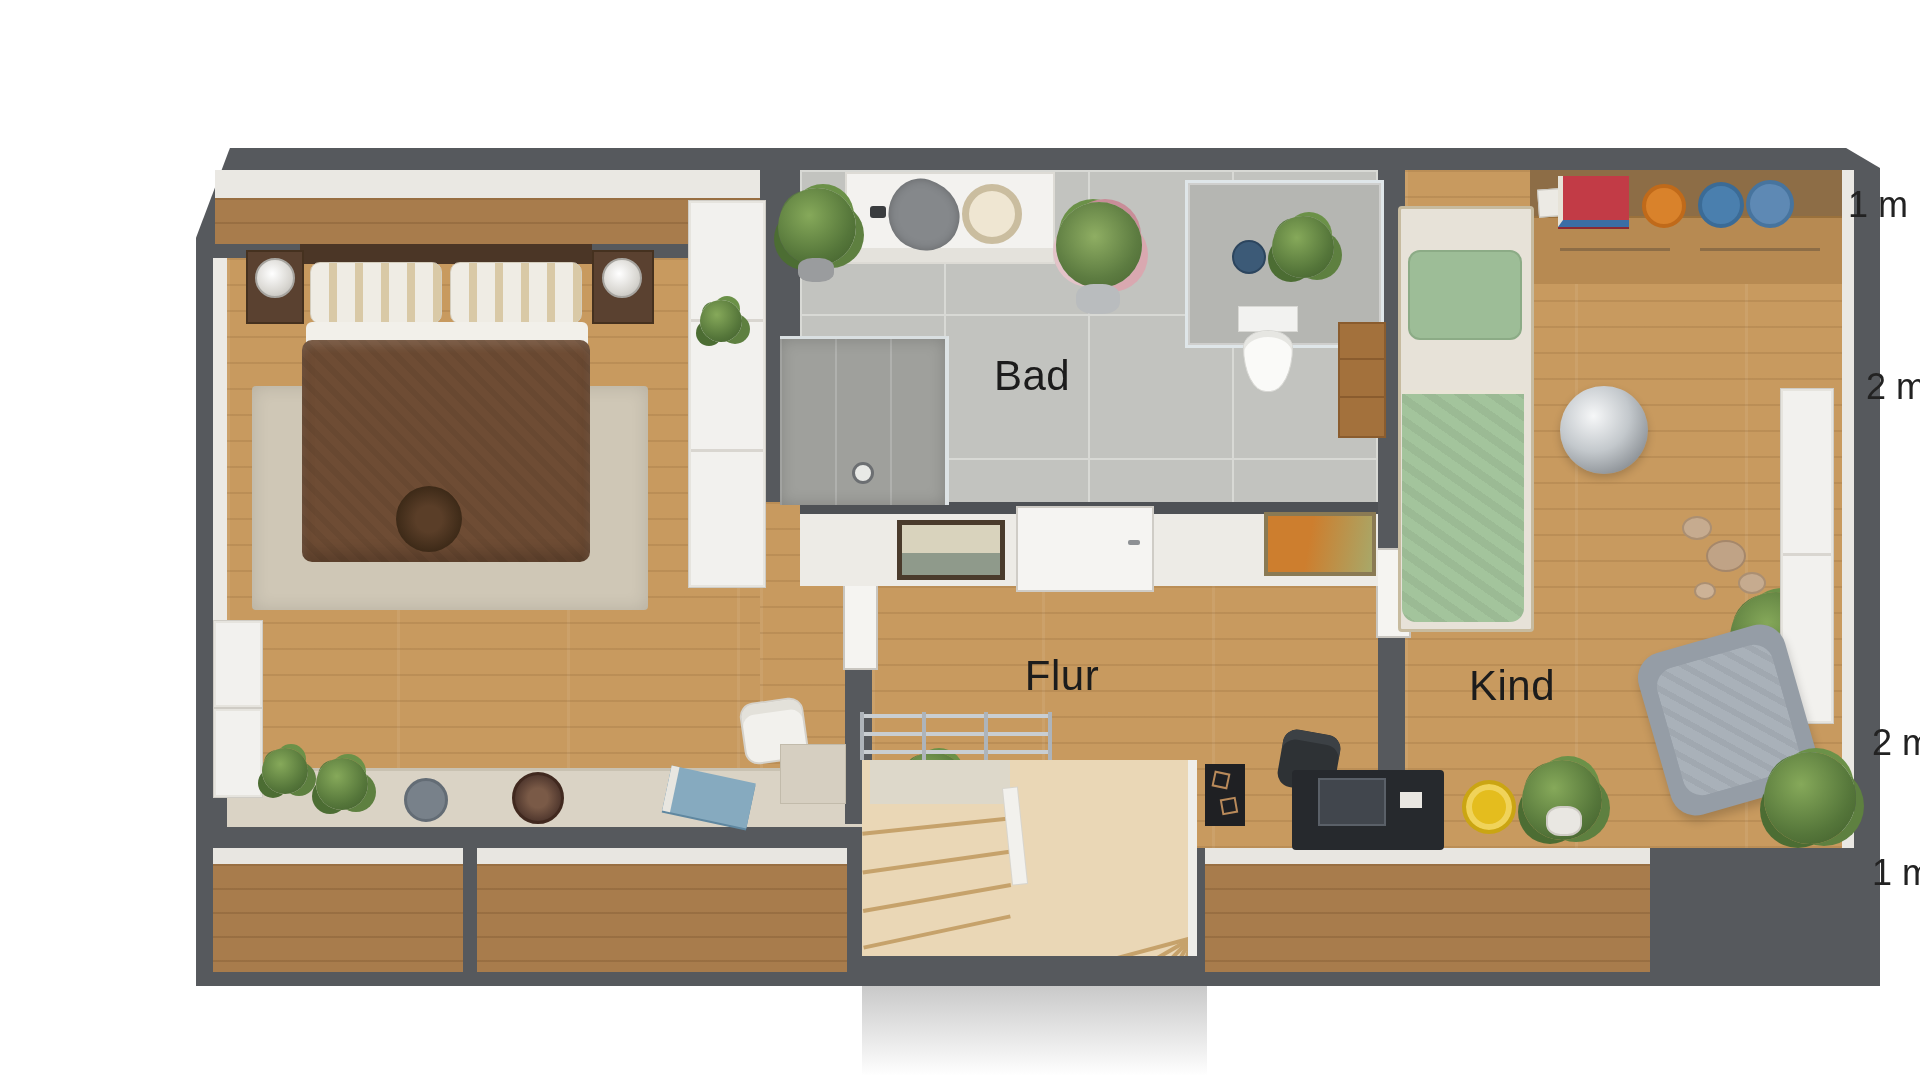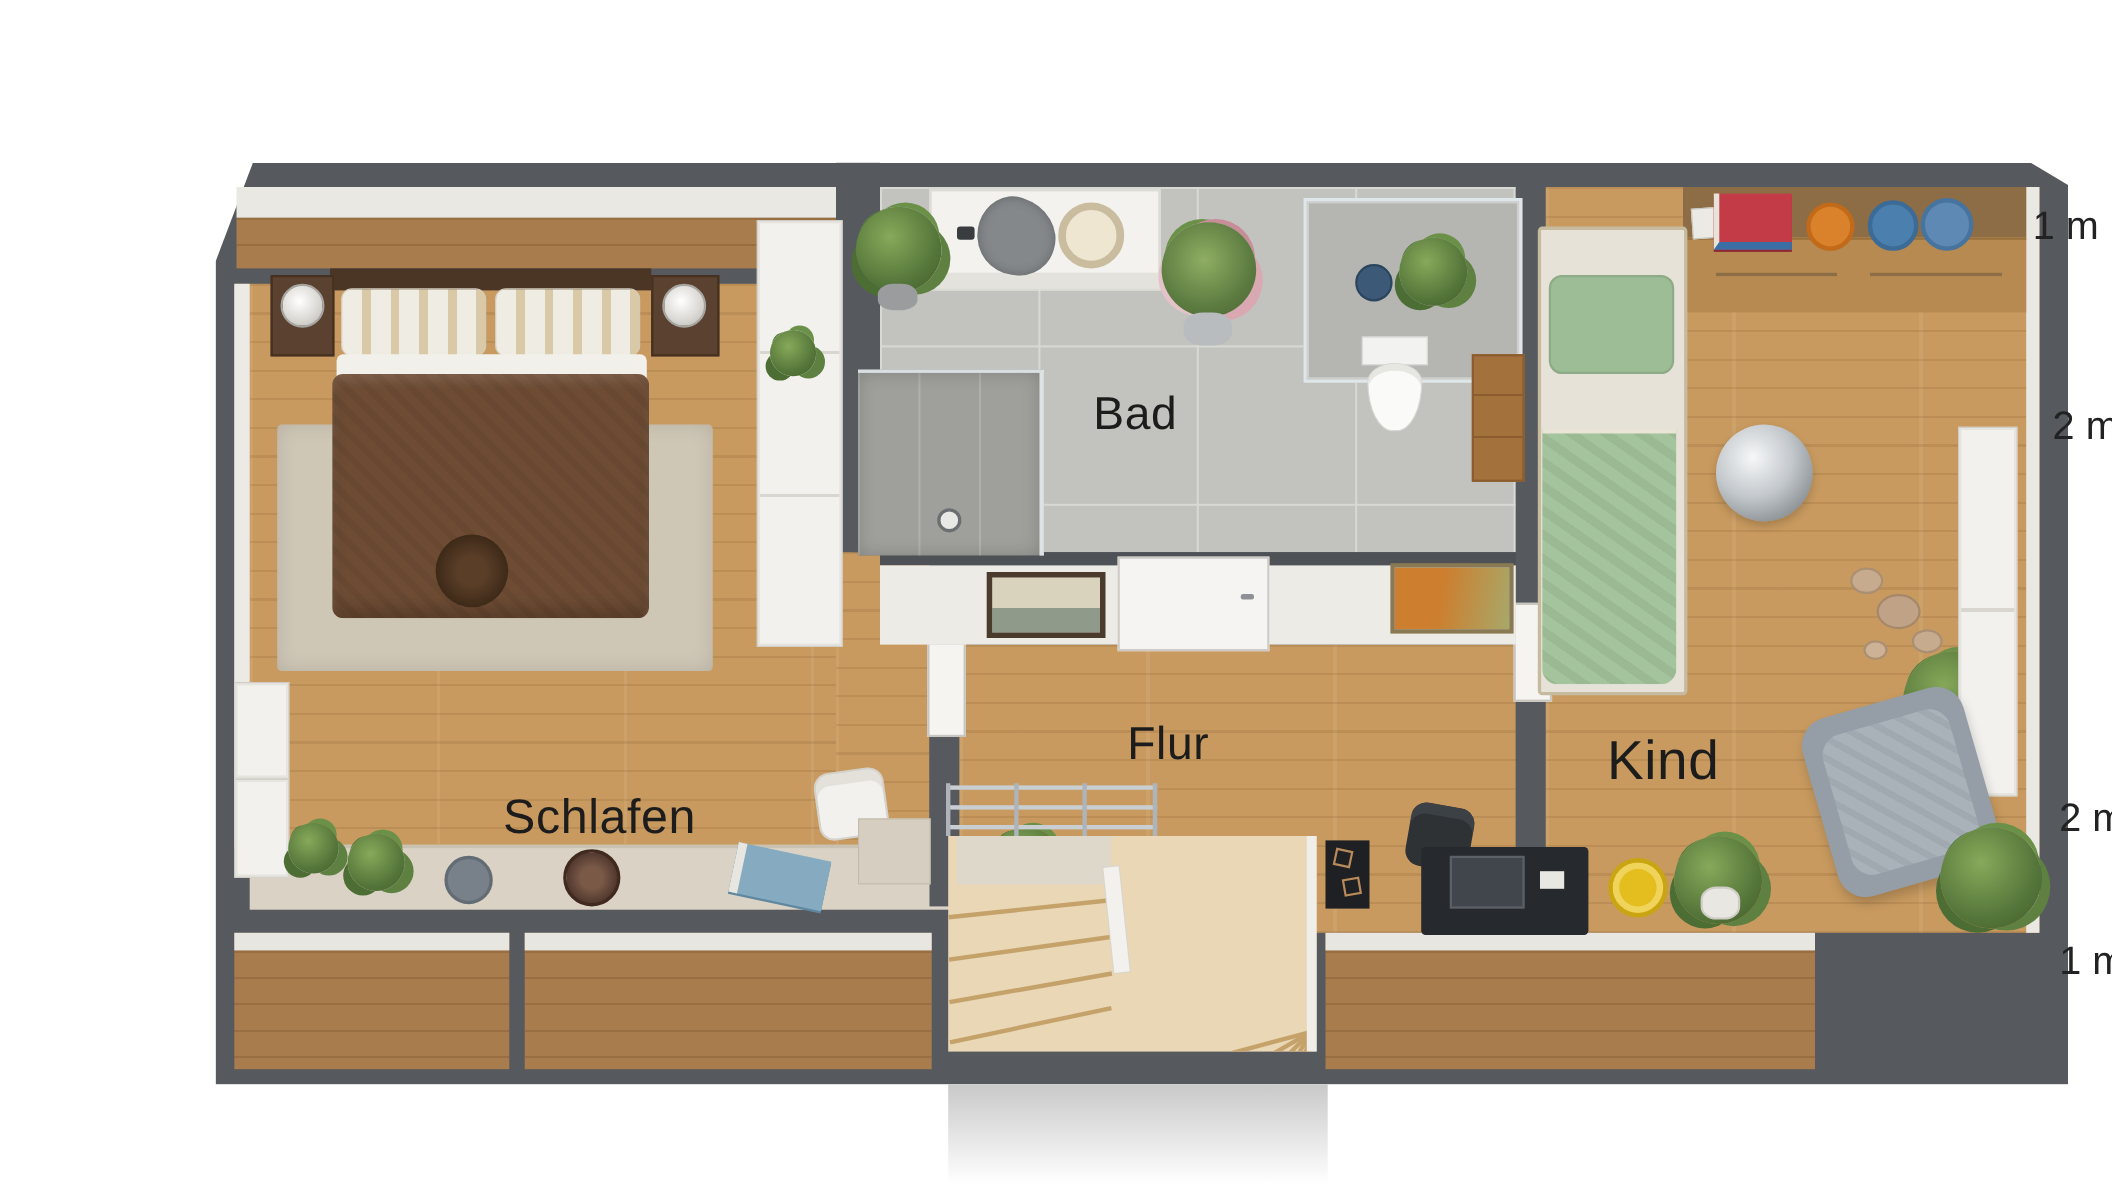--- a/index.html
+++ b/index.html
@@ -165,23 +165,22 @@
     <div class="abs" style="left:108px;top:22px;width:22px;height:16px;background:#e9e7e2;"></div>
   </div>
   <div class="abs" style="left:1462px;top:780px;width:46px;height:46px;border-radius:50%;background:#e4bd1e;border:4px solid #caa513;box-shadow:inset 0 0 0 6px #f0d35a;"></div>
   <div class="abs plant" style="left:1522px;top:760px;width:80px;height:80px;"></div>
   <div class="abs" style="left:1546px;top:806px;width:32px;height:26px;border-radius:40%;background:#e9e7e2;border:2px solid #cfccc5;"></div>
   <div class="abs" style="left:1652px;top:636px;width:152px;height:168px;background:#959da6;border-radius:26px;transform:rotate(-16deg);box-shadow:0 6px 10px rgba(0,0,0,.18);">
     <div class="abs" style="left:16px;top:18px;width:120px;height:132px;background:#a9b1b9;border-radius:20px;background-image:repeating-linear-gradient(45deg,rgba(0,0,0,.05) 0 6px,rgba(0,0,0,0) 6px 16px);"></div>
   </div>
   <div class="abs plant" style="left:1764px;top:752px;width:92px;height:92px;"></div>
 
-  <div class="abs lbl" style="left:545px;top:718px;font-size:44px;">Schlafen</div>
   <div class="abs lbl" style="left:1032px;top:352px;font-size:42px;">Bad</div>
   <div class="abs lbl" style="left:1062px;top:652px;font-size:42px;">Flur</div>
-  <div class="abs lbl" style="left:1512px;top:662px;font-size:50px;">Kind</div>
+  <div class="abs lbl" style="left:1512px;top:662px;font-size:42px;">Kind</div>
 
   <div class="abs meas" style="left:1848px;top:184px;">1 m</div>
   <div class="abs meas" style="left:1866px;top:366px;">2 m</div>
   <div class="abs meas" style="left:1872px;top:722px;">2 m</div>
   <div class="abs meas" style="left:1872px;top:852px;">1 m</div>
 
 </div>
 
 </body></html>

